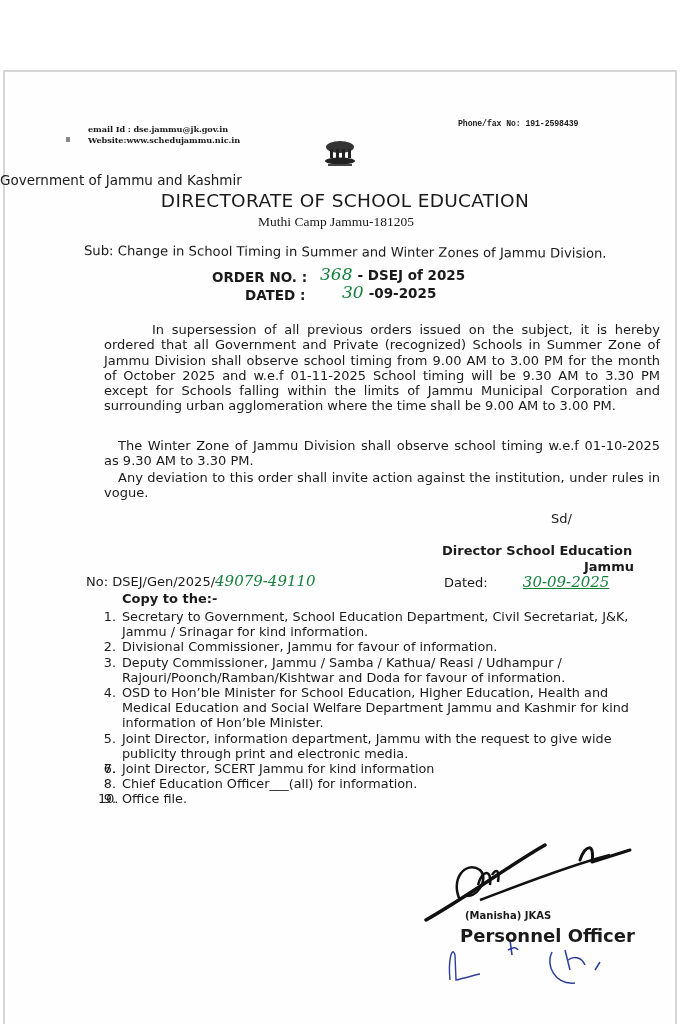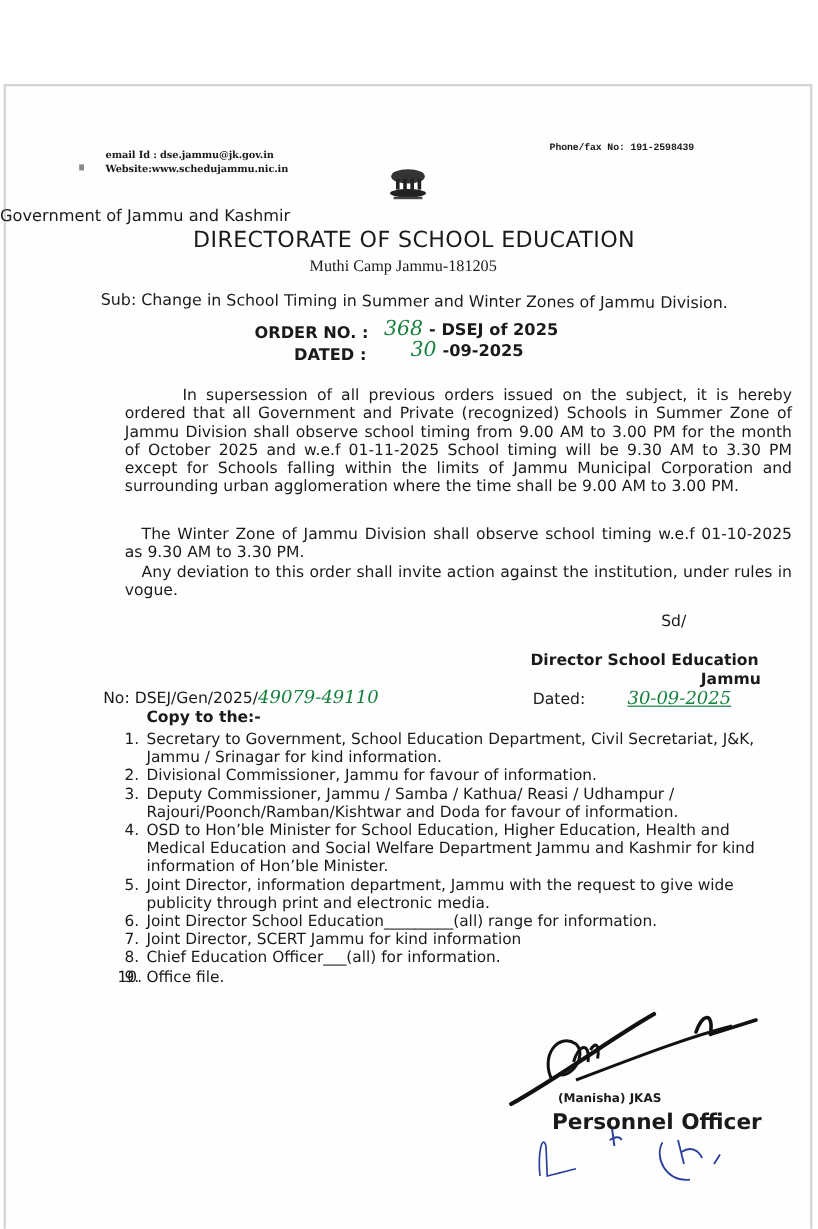--- a/index.html
+++ b/index.html
@@ -90,21 +90,21 @@
   <span class="hand" style="font-size:15px; text-decoration:underline;margin-left:31px;">30-09-2025</span>
 </div>
 <div class="abs bold" style="left:86px; top:591px; font-size:13px;margin-left:36px;">Copy to the:-</div>
 
 <ul class="abs list" style="top:609px;">
   <li><span class="num">1.</span><span>Secretary to Government, School Education Department, Civil Secretariat, J&amp;K, Jammu / Srinagar for  kind information.</span></li>
   <li><span class="num">2.</span><span>Divisional Commissioner, Jammu for favour of information.</span></li>
   <li><span class="num">3.</span><span>Deputy  Commissioner,  Jammu  /  Samba  /  Kathua/  Reasi  /  Udhampur  / Rajouri/Poonch/Ramban/Kishtwar and Doda for favour of  information.</span></li>
   <li><span class="num">4.</span><span>OSD to Hon’ble Minister for School Education, Higher Education, Health and Medical Education and Social Welfare Department Jammu and Kashmir for kind information of Hon’ble Minister.</span></li>
   <li><span class="num">5.</span><span>Joint Director, information department, Jammu with the request to give wide publicity through print and electronic media.</span></li>
-  <li><span class="num">6.</span><span>Joint Director School Education_________(all) range for information.</span></li>
+  <li><span class="num">6.</span></li>
   <li><span class="num">7.</span><span>Joint Director, SCERT Jammu for kind information</span></li>
   <li><span class="num">8.</span><span>Chief Education Officer___(all) for information.</span></li>
   <li><span class="num">9.</span></li>
   <li><span class="num">10.</span><span>Office file.</span></li>
 </ul>
 
 <svg class="sig-svg" viewBox="0 0 240 150">
   <path d="M6 80 C 50 55, 90 25, 125 5" stroke="#111" stroke-width="3.5" fill="none" stroke-linecap="round"></path>
   <path d="M40 60 C 30 40, 45 20, 60 30 C 70 40, 55 60, 45 55" stroke="#111" stroke-width="2.5" fill="none"></path>
   <path d="M58 45 C 62 30, 72 28, 70 45 M72 35 C 76 28, 80 30, 78 42" stroke="#111" stroke-width="2.5" fill="none"></path>

